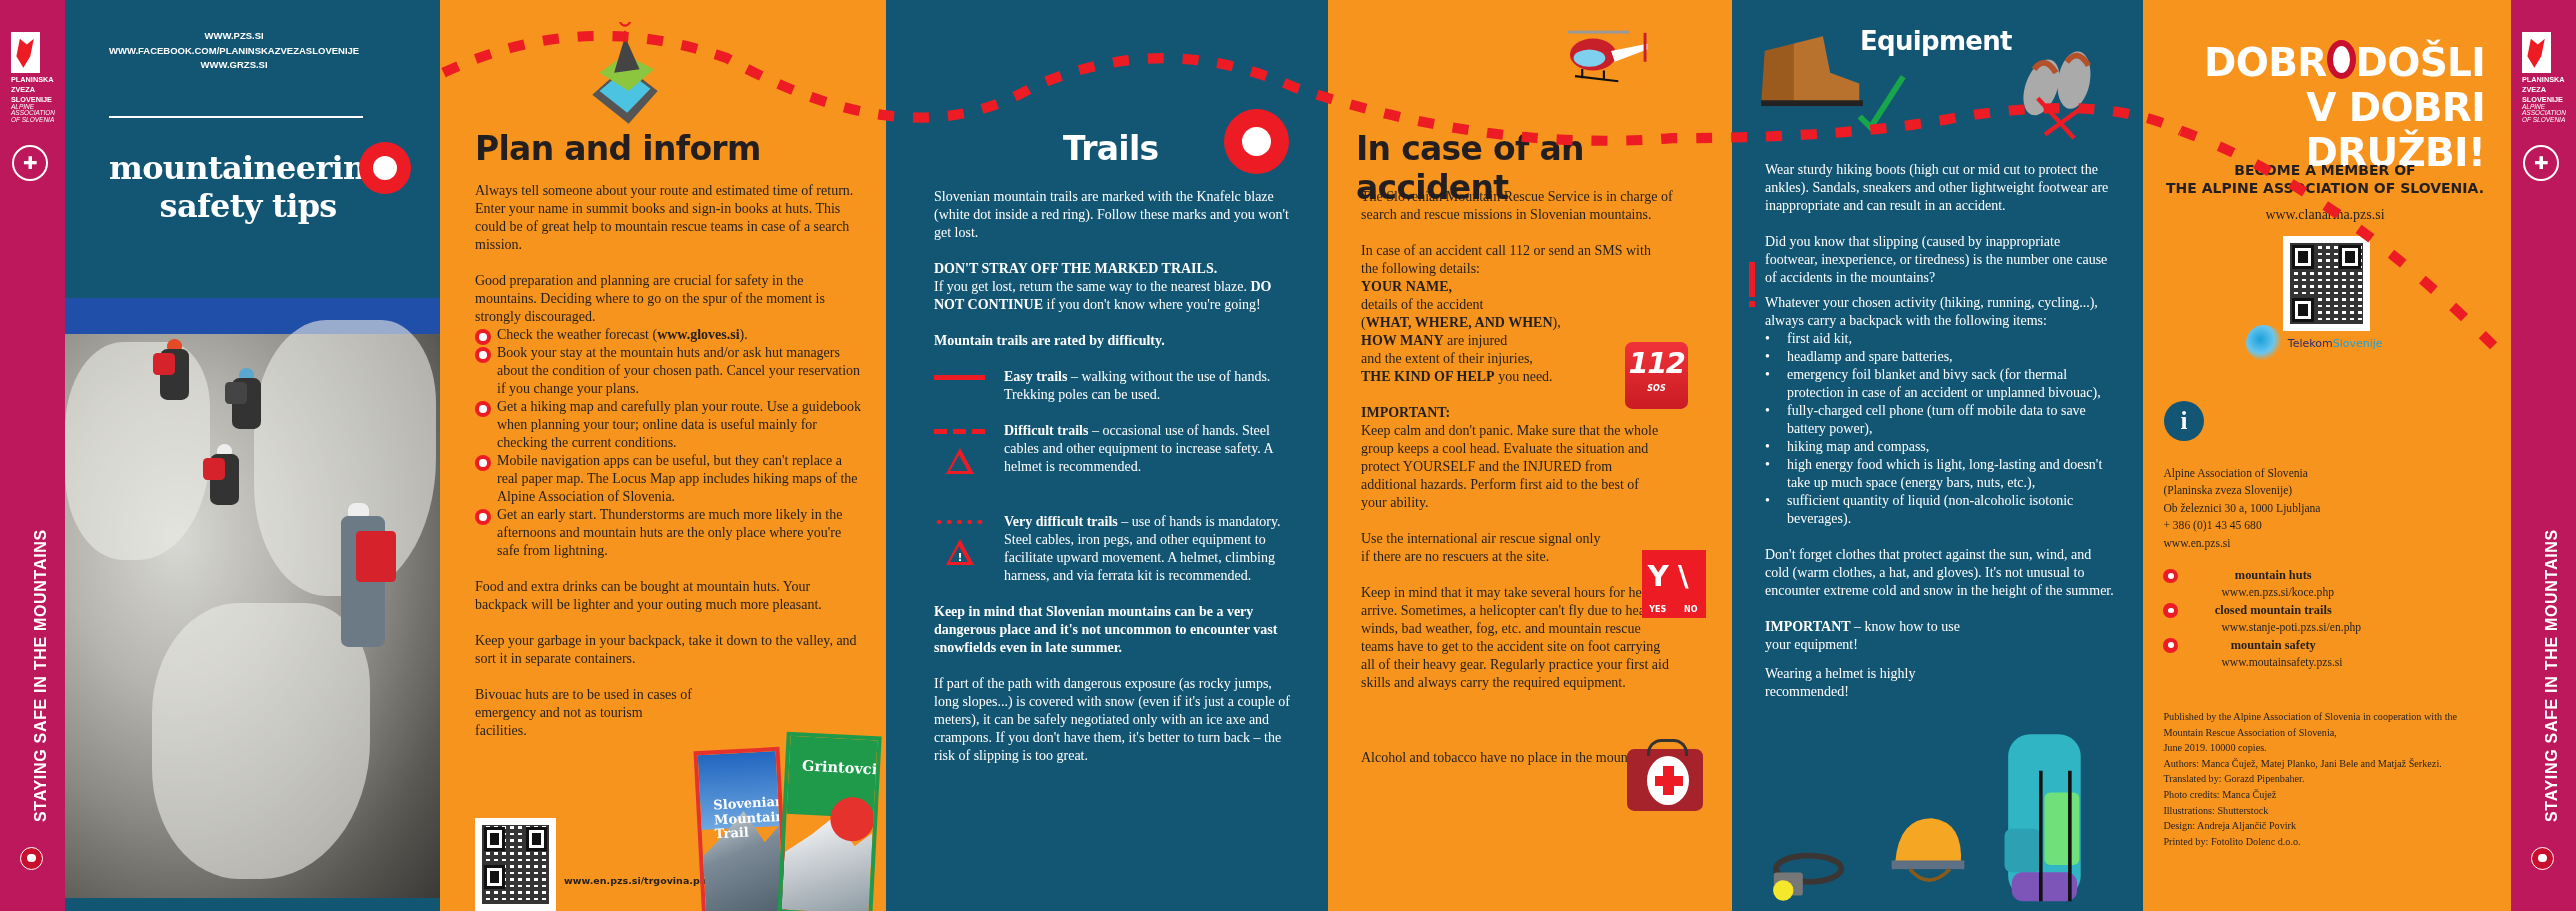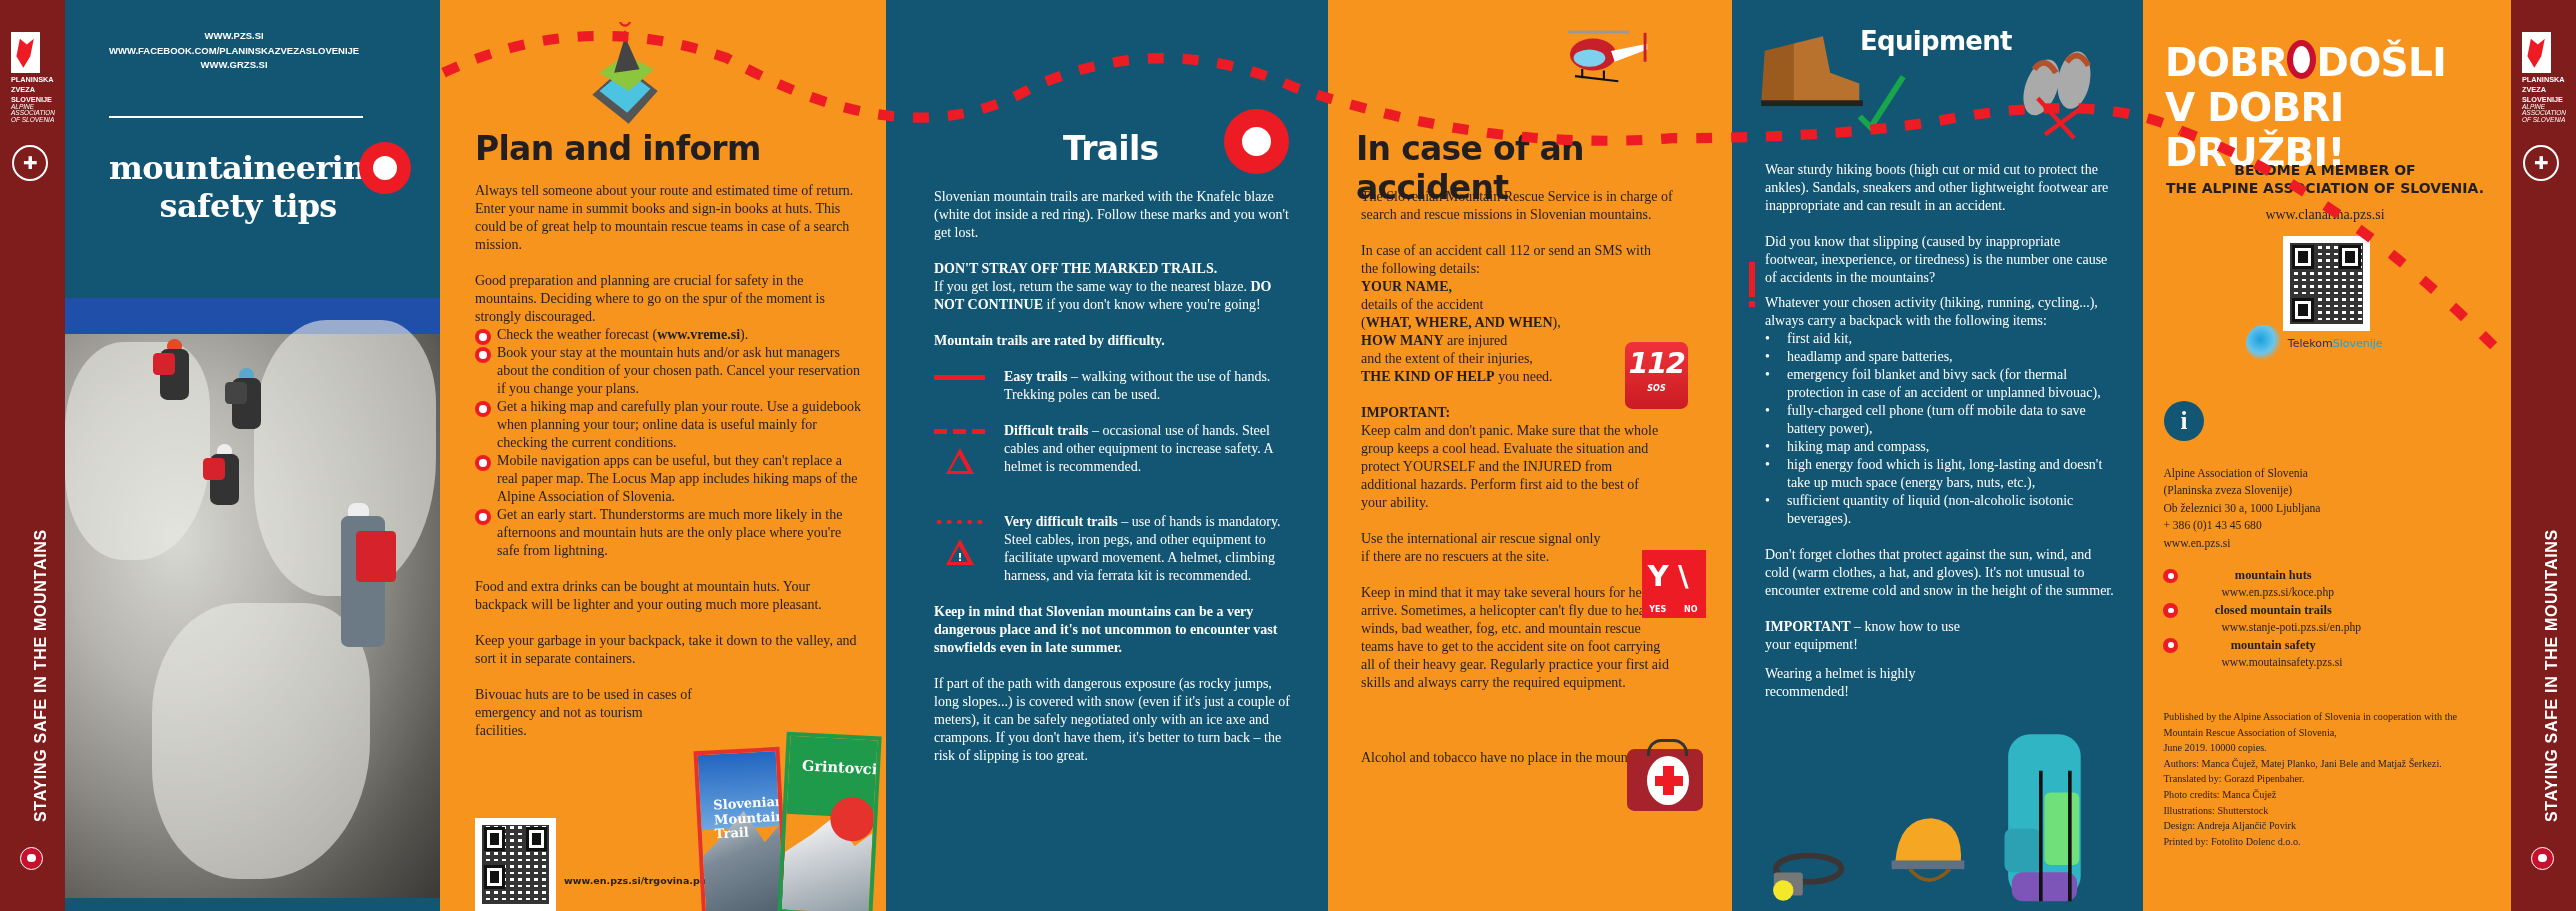--- a/index.html
+++ b/index.html
@@ -2,21 +2,21 @@
 <html style="font-size:11.6px"><head>
 <meta charset="utf-8">
 <style>
   * { box-sizing: border-box; margin: 0; padding: 0; }
   html, body { width: 2576px; height: 911px; overflow: hidden; background: #12567a; }
   body { position: relative; font-family: "DejaVu Serif", serif; }
   .serif { font-family: "Liberation Serif", "DejaVu Serif", serif; }
   .sans { font-family: "DejaVu Sans", "Liberation Sans", sans-serif; }
 
   .panel { position: absolute; top: 0; height: 911px; overflow: hidden; }
-  .red { background: #7f1d1d; }
+  .red { background: #be185d; }
   .blue { background: #135674; }
   .orange { background: #f7941d; }
 
   
   #spine-left { left: 0; width: 65px; }
   #spine-right { left: 2511px; width: 65px; }
   .spine-logo { position: absolute; left: 11px; top: 32px; width: 44px; color: #fff; }
   .spine-logo .mark { width: 29px; height: 41px; border: 1.5px solid #fff; background: #fff; position: relative; }
   .spine-logo .mark::after { content:""; position:absolute; left:4.4px; top:5.8px; width:17.4px; height:29px; background:#ed1c24; clip-path: polygon(20% 0,60% 20%,100% 0,80% 60%,40% 100%,0 60%); }
   .spine-logo .lbl { font-family: "Liberation Sans", sans-serif; font-size: 7.3px; line-height: 7.3px; font-weight: bold; margin-top: 2.9px; }
@@ -91,21 +91,21 @@
   
   #equipment { left: 1732px; width: 412px; }
   .eq-list { list-style: none; }
   .eq-list li { position: relative; padding-left: 22px; }
   .eq-list li::before { content:"•"; position:absolute; left:0; }
   .excl { position:absolute; left: 1749px; top: 262px; width: 5.8px; height: 35px; background:#ed1c24; }
   .excl::after { content:""; position:absolute; left:0; top: 39px; width:5.8px; height:5.8px; background:#ed1c24; }
 
   
   #member { left: 2143px; width: 368px; }
-  .welcome { position:absolute; left: 22px; top: 40px; width: 320px; color:#fff; font-family:"DejaVu Sans",sans-serif; font-weight:bold; font-size: 39px; line-height: 45px; text-align:left; letter-spacing: -0.7px; }
+  .welcome { position:absolute; left: 22px; top: 40px; width: 320px; color:#fff; font-family:"DejaVu Sans",sans-serif; font-weight:bold; font-size: 39px; line-height: 45px; text-align:right; letter-spacing: -0.7px; }
   .welcome .o { display:inline-block; width: 29px; height: 39px; border-radius: 50%; border: 6.5px solid #c8102e; background: #fff; vertical-align: -2.9px; }
   .member-sub { position:absolute; left: 22px; top: 161px; width: 320px; text-align: center; color:#231f20; font-family:"DejaVu Sans",sans-serif; font-weight:bold; font-size: 14px; line-height: 18px; }
   .member-url { position:absolute; left: 22px; top: 207px; width: 320px; text-align:center; color:#231f20; font-size: 14px; }
   .telekom { position:absolute; left: 103px; top: 325px; display:flex; align-items:center; font-family:"DejaVu Sans",sans-serif; font-size: 11px; }
   .telekom .dots { width: 36px; height: 36px; border-radius: 50%; background: radial-gradient(circle at 40% 40%, #1a9fd9 0%, #68c6ee 45%, transparent 70%); margin-right: 5.8px; position: relative; }
   .telekom .a { color:#2b2a6b; } .telekom .b { color:#1aa3dd; }
   .info-icon { position:absolute; left: 2164px; top: 401px; width: 40px; height: 40px; border-radius:50%; background:#135674; color:#fff; text-align:center; font-weight:bold; font-size: 25px; line-height: 40px; }
   .contact { position:absolute; left: 20.4px; top: 465px; color:#231f20; font-size: 11.6px; line-height: 17.4px; }
   .links { position:absolute; left: 20.4px; top: 567px; color:#231f20; font-size: 11.6px; line-height: 17.4px; }
   .links .lnk-title { position:relative; padding-left: 22px; font-weight: bold; font-size: 12.4px; text-align: center; }
@@ -176,21 +176,21 @@
     <polygon points="20,95 58,125 90,92 55,65" fill="#4cc3e0"></polygon>
     <polygon points="20,70 60,95 95,65 55,45" fill="#8cc63f"></polygon>
     <polygon points="40,70 55,20 75,65" fill="#444"></polygon>
     <path d="M55 5 a7 7 0 1 1 0.1 0 Z M55 12 L55 25" stroke="#ed1c24" stroke-width="3" fill="none"></path>
   </svg>
   <div class="h-title" style="left:35px;top:129px;">Plan and inform</div>
   <div class="panel-body serif" style="top:182px;">
     <p><span>Always tell someone about your route and estimated time of return.</span><br><span>Enter your name in summit books and sign-in books at huts. This could be of great help to mountain rescue teams in case of a search mission.</span></p>
     <div>Good preparation and planning are crucial for safety in the mountains. Deciding where to go on the spur of the moment is strongly discouraged.</div>
     <ul class="rings" style="margin-bottom:18px;">
-      <li><span>Check the weather forecast (</span><b>www.vreme.si</b><span>).</span></li>
+      <li><span>Check the weather forecast (</span><b>www.gloves.si</b><span>).</span></li>
       <li>Book your stay at the mountain huts and/or ask hut managers about the condition of your chosen path. Cancel your reservation if you change your plans.</li>
       <li>Get a hiking map and carefully plan your route. Use a guidebook when planning your tour; online data is useful mainly for checking the current conditions.</li>
       <li>Mobile navigation apps can be useful, but they can't replace a real paper map. The Locus Map app includes hiking maps of the Alpine Association of Slovenia.</li>
       <li>Get an early start. Thunderstorms are much more likely in the afternoons and mountain huts are the only place where you're safe from lightning.</li>
     </ul>
     <p>Food and extra drinks can be bought at mountain huts. Your backpack will be lighter and your outing much more pleasant.</p>
     <p>Keep your garbage in your backpack, take it down to the valley, and sort it in separate containers.</p>
     <p style="width:218px;">Bivouac huts are to be used in cases of emergency and not as tourism facilities.</p>
   </div>
   <div class="qr" style="left:35px;top:818px;width:81px;height:93px;">

